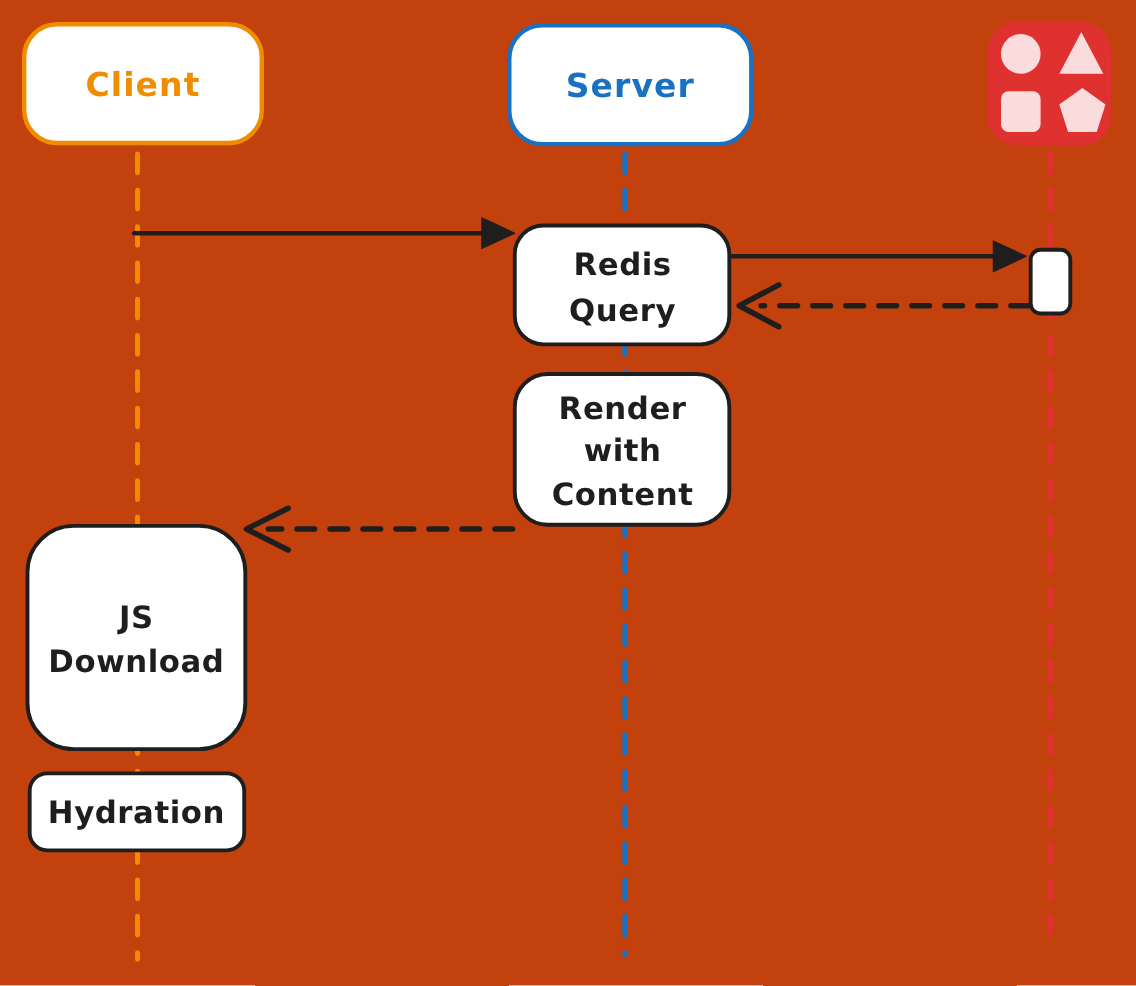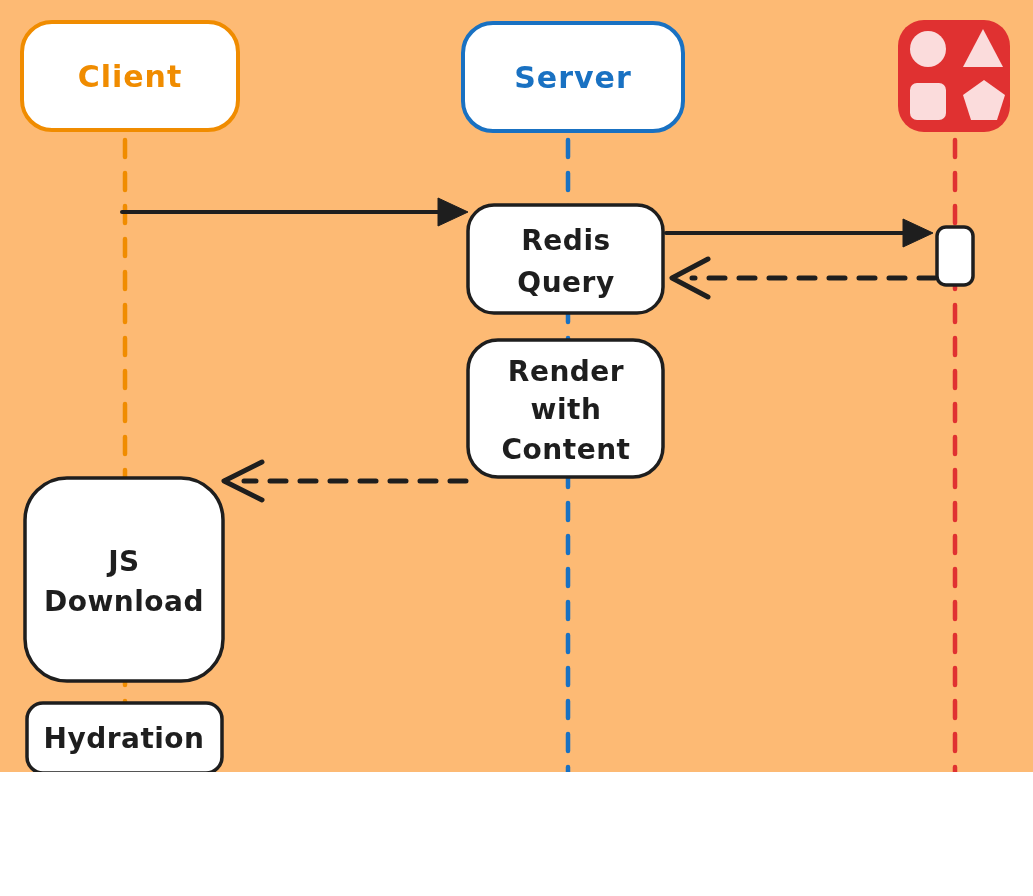--- a/index.html
+++ b/index.html
@@ -1,20 +1,20 @@
 <!DOCTYPE html>
 <html><head>
 <meta charset="utf-8">
 <style>
   html, body { margin: 0; padding: 0; background: #ffffff; }
   .canvas-wrap {
     position: relative;
     width: 1033px;
-    height: 772px;
-    background: #fdba74;
+    height: 896px;
+    background: #c2410c;
     overflow: hidden;
     font-family: "DejaVu Sans", sans-serif;
   }
   svg text {
     font-family: "DejaVu Sans", sans-serif;
     font-weight: 600;
     text-anchor: middle;
   }
   .actor-label { font-size: 30px; font-weight: 700; letter-spacing: 1px; }
   .node-label  { font-size: 28px; fill: #1e1e1e; letter-spacing: 0.5px; }

